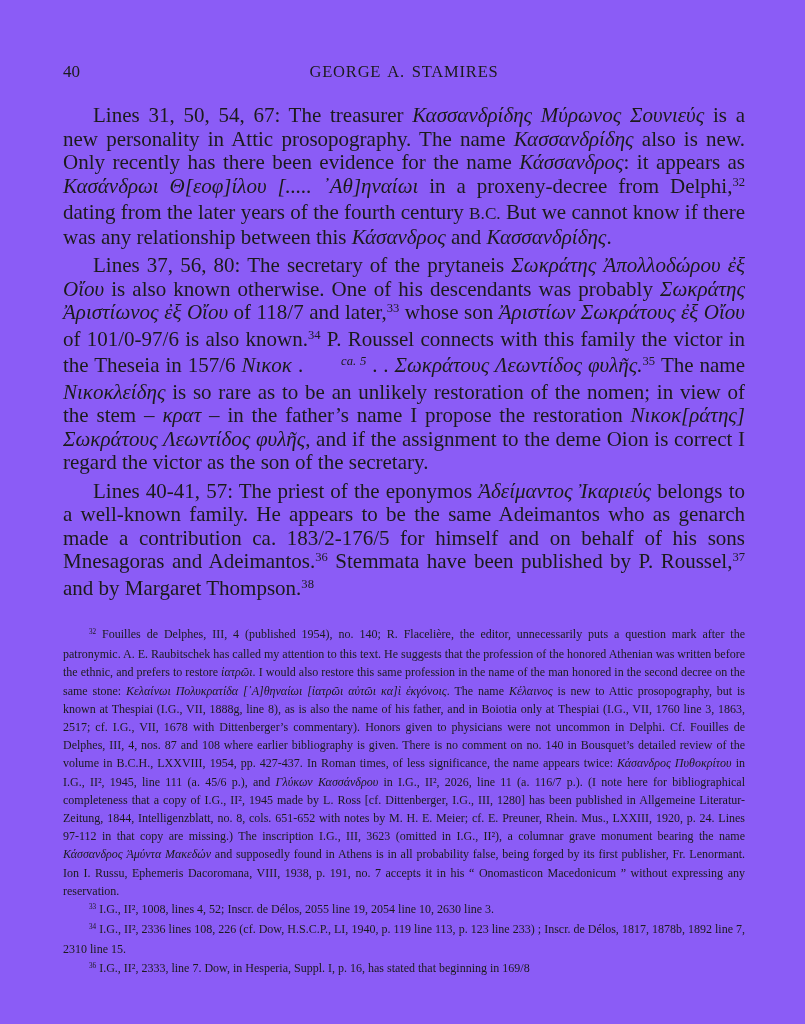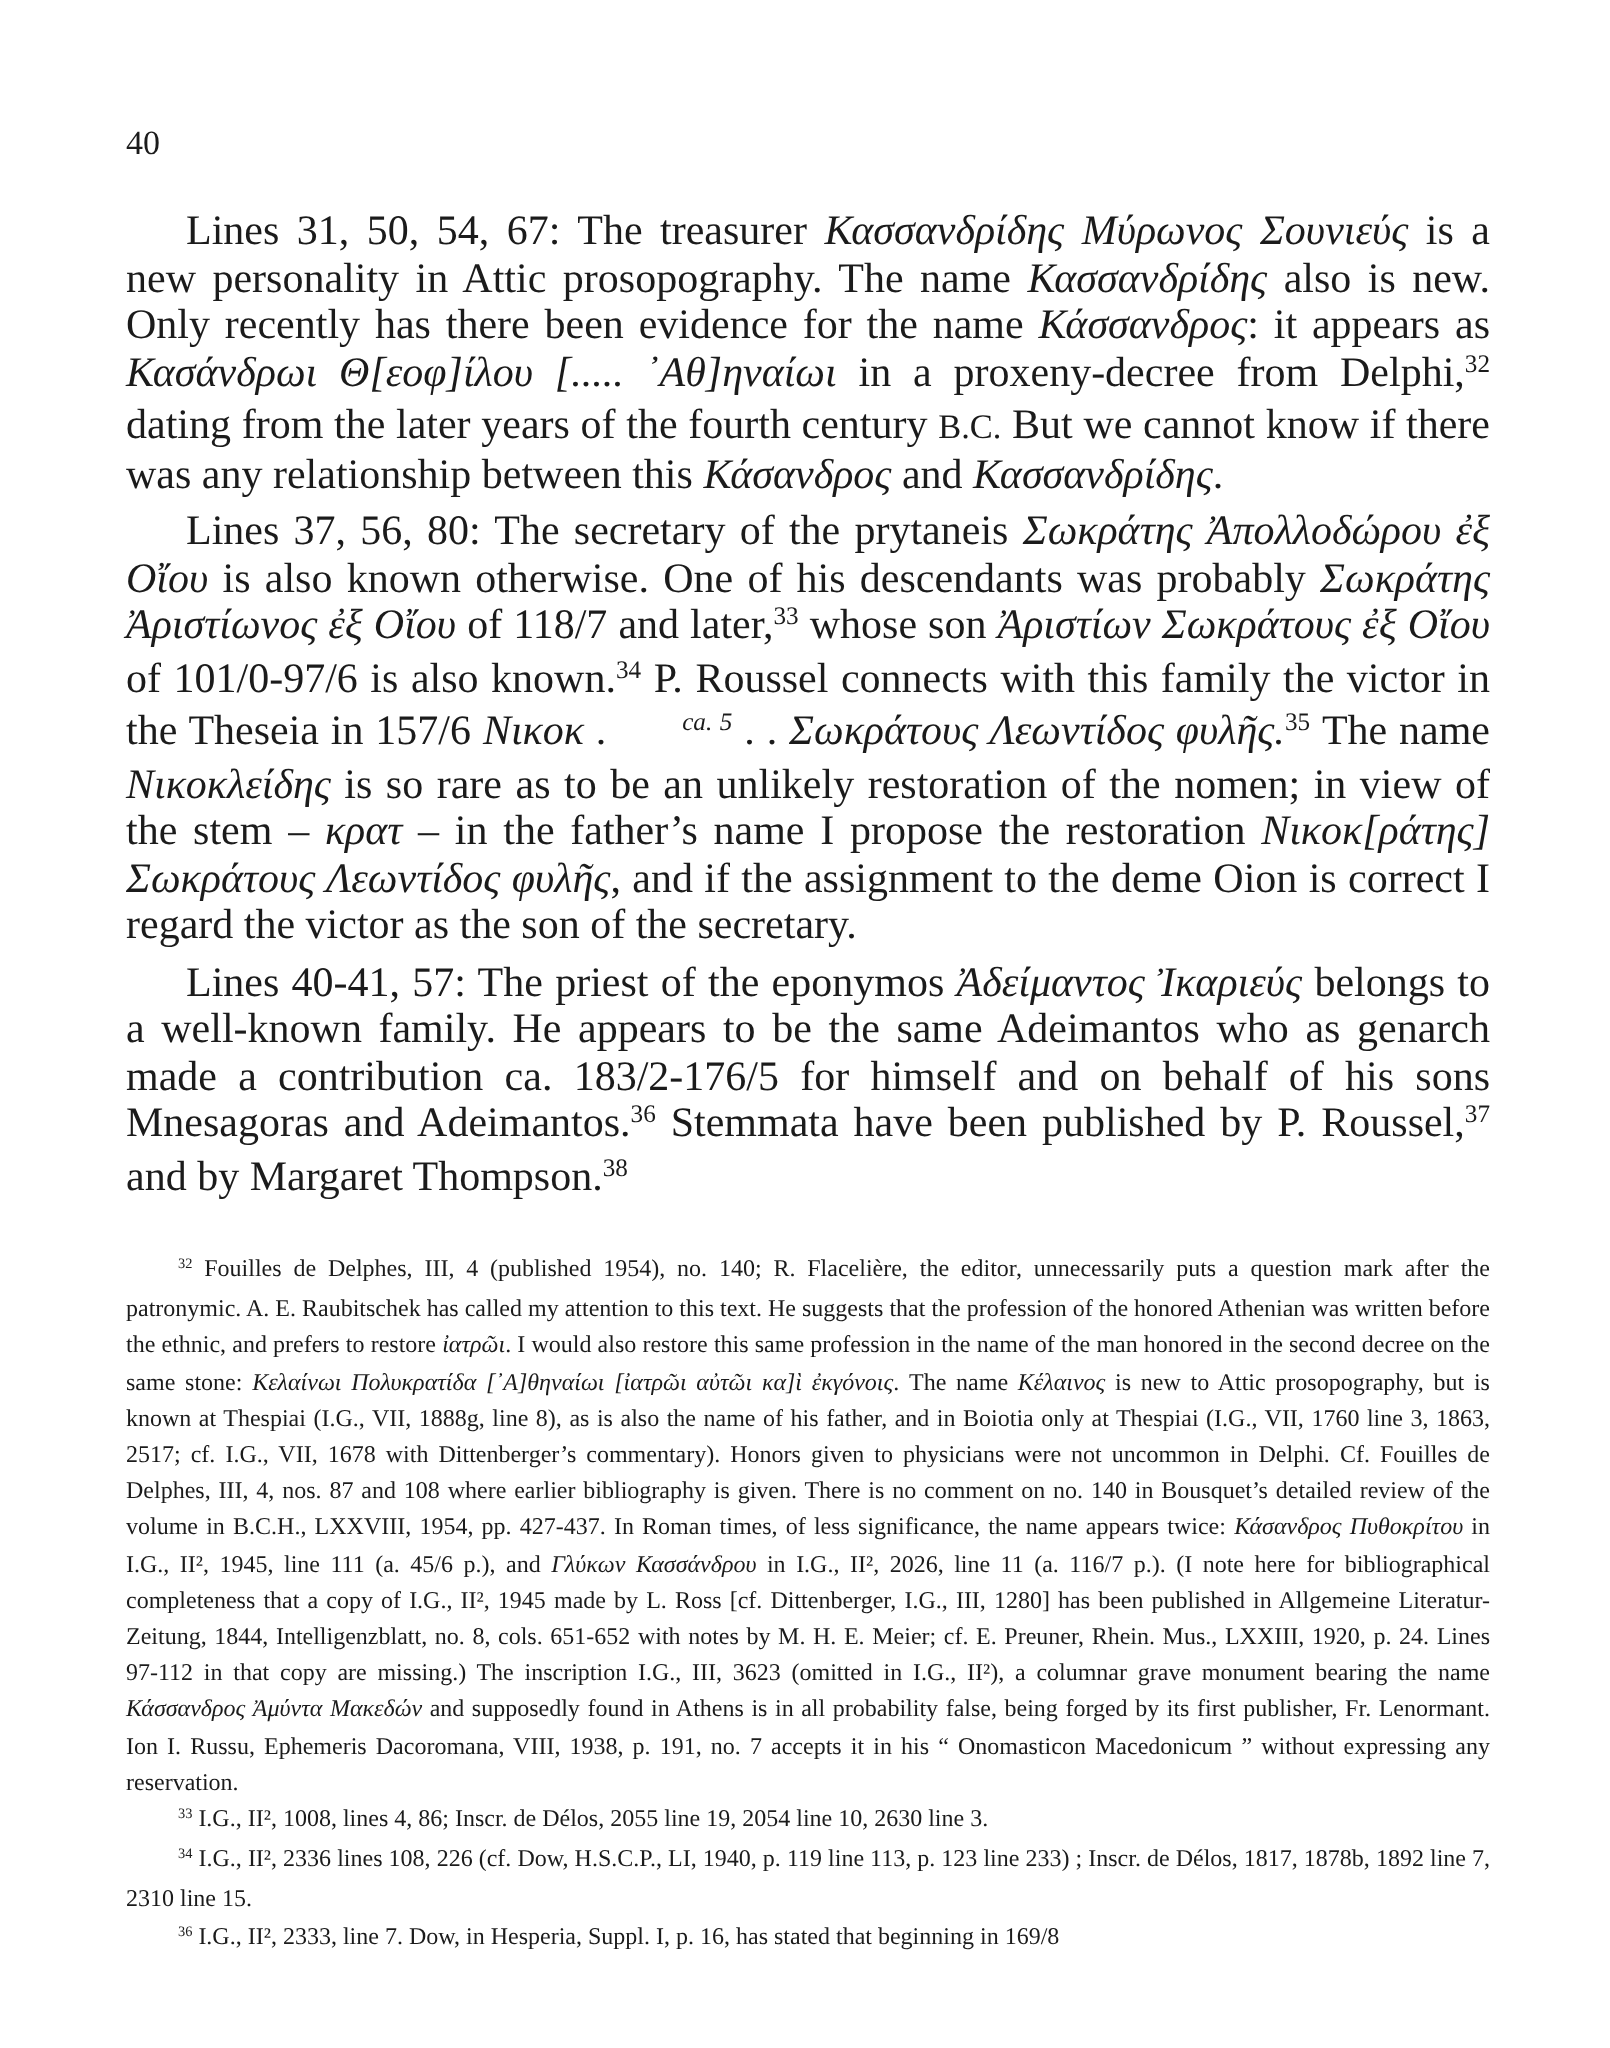--- a/index.html
+++ b/index.html
@@ -5,21 +5,21 @@
   html, body {
     margin: 0;
     padding: 0;
     background: #e9e9e7;
   }
   .page {
     position: relative;
     width: 805px;
     height: 1024px;
     margin: 0 auto;
-    background: #ffffff;
+    background: #8b5cf6;
     color: #1b1b1b;
     font-family: "Liberation Serif", "DejaVu Serif", serif;
     box-sizing: border-box;
     padding: 62px 60px 0 63px;
     overflow: hidden;
   }
   .page-header {
     position: relative;
     height: 20px;
     margin-bottom: 22px;
@@ -70,27 +70,28 @@
     margin-left: 32px;
   }
   .sc { font-size: 0.82em; }
 </style>
 </head>
 <body>
 
 <div class="page">
   <div class="page-header">
     <span class="page-num">40</span>
+    <span class="running-head">GEORGE A. STAMIRES</span>
   </div>
 
   <div class="body-text" id="body-text">
       <p class="para"><span>Lines 31, 50, 54, 67:  The treasurer </span><span class="g">Κασσανδρίδης Μύρωνος Σουνιεύς</span><span> is a new personality in Attic prosopography.  The name </span><span class="g">Κασσανδρίδης</span><span> also is new.  Only recently has there been evidence for the name </span><span class="g">Κάσσανδρος</span><span>: it appears as </span><span class="g">Κασάνδρωι Θ[εοφ]ίλου [..... ᾿Αθ]ηναίωι</span><span> in a proxeny-decree from Delphi,</span><span class="sup">32</span><span> dating from the later years of the fourth century </span><span class="sc">B.C.</span><span>  But we cannot know if there was any relationship between this </span><span class="g">Κάσανδρος</span><span> and </span><span class="g">Κασσανδρίδης</span><span>.</span></p>
       <p class="para"><span>Lines 37, 56, 80:  The secretary of the prytaneis </span><span class="g">Σωκράτης Ἀπολλοδώρου ἐξ Οἴου</span><span> is also known otherwise.  One of his descendants was probably </span><span class="g">Σωκράτης Ἀριστίωνος ἐξ Οἴου</span><span> of 118/7 and later,</span><span class="sup">33</span><span> whose son </span><span class="g">Ἀριστίων Σωκράτους ἐξ Οἴου</span><span> of 101/0-97/6 is also known.</span><span class="sup">34</span><span>  P. Roussel connects with this family the victor in the Theseia in 157/6 </span><span class="g">Νικοκ</span><span> . </span><span class="supi">ca. 5</span><span> . . </span><span class="g">Σωκράτους Λεωντίδος φυλῆς.</span><span class="sup">35</span><span>  The name </span><span class="g">Νικοκλείδης</span><span> is so rare as to be an unlikely restoration of the nomen; in view of the stem – </span><span class="g">κρατ</span><span> – in the father’s name I propose the restoration </span><span class="g">Νικοκ[ράτης] Σωκράτους Λεωντίδος φυλῆς</span><span>, and if the assignment to the deme Oion is correct I regard the victor as the son of the secretary.</span></p>
       <p class="para"><span>Lines 40-41, 57:  The priest of the eponymos </span><span class="g">Ἀδείμαντος Ἰκαριεύς</span><span> belongs to a well-known family.  He appears to be the same Adeimantos who as genarch made a contribution </span><span class="i">ca.</span><span> 183/2-176/5 for himself and on behalf of his sons Mnesagoras and Adeimantos.</span><span class="sup">36</span><span>  Stemmata have been published by P. Roussel,</span><span class="sup">37</span><span> and by Margaret Thompson.</span><span class="sup">38</span></p>
     </div>
 
   <div class="footnotes" id="footnotes">
       <p class="fnote"><span class="sup">32</span><span> </span><span class="i">Fouilles de Delphes</span><span>, III, 4 (published 1954), no. 140; R. Flacelière, the editor, unnecessarily puts a question mark after the patronymic.  A. E. Raubitschek has called my attention to this text.  He suggests that the profession of the honored Athenian was written before the ethnic, and prefers to restore </span><span class="g">ἰατρῶι</span><span>.  I would also restore this same profession in the name of the man honored in the second decree on the same stone: </span><span class="g">Κελαίνωι Πολυκρατίδα [᾿Α]θηναίωι [ἰατρῶι αὐτῶι κα]ὶ ἐκγόνοις</span><span>.  The name </span><span class="g">Κέλαινος</span><span> is new to Attic prosopography, but is known at Thespiai (</span><span class="i">I.G.</span><span>, VII, 1888g, line 8), as is also the name of his father, and in Boiotia only at Thespiai (</span><span class="i">I.G.</span><span>, VII, 1760 line 3, 1863, 2517; cf. </span><span class="i">I.G.</span><span>, VII, 1678 with Dittenberger’s commentary).  Honors given to physicians were not uncommon in Delphi.  Cf. </span><span class="i">Fouilles de Delphes</span><span>, III, 4, nos. 87 and 108 where earlier bibliography is given.  There is no comment on no. 140 in Bousquet’s detailed review of the volume in </span><span class="i">B.C.H.</span><span>, LXXVIII, 1954, pp. 427-437.  In Roman times, of less significance, the name appears twice: </span><span class="g">Κάσανδρος Πυθοκρίτου</span><span> in </span><span class="i">I.G.</span><span>, II², 1945, line 111 (</span><span class="i">a.</span><span> 45/6 </span><span class="i">p.</span><span>), and </span><span class="g">Γλύκων Κασσάνδρου</span><span> in </span><span class="i">I.G.</span><span>, II², 2026, line 11 (</span><span class="i">a.</span><span> 116/7 </span><span class="i">p.</span><span>).  (I note here for bibliographical completeness that a copy of </span><span class="i">I.G.</span><span>, II², 1945 made by L. Ross [cf. Dittenberger, </span><span class="i">I.G.</span><span>, III, 1280] has been published in </span><span class="i">Allgemeine Literatur-Zeitung</span><span>, 1844, Intelligenzblatt, no. 8, cols. 651-652 with notes by M. H. E. Meier; cf. E. Preuner, </span><span class="i">Rhein. Mus.</span><span>, LXXIII, 1920, p. 24.  Lines 97-112 in that copy are missing.)  The inscription </span><span class="i">I.G.</span><span>, III, 3623 (omitted in </span><span class="i">I.G.</span><span>, II²), a columnar grave monument bearing the name </span><span class="g">Κάσσανδρος Ἀμύντα Μακεδών</span><span> and supposedly found in Athens is in all probability false, being forged by its first publisher, Fr. Lenormant.  Ion I. Russu, </span><span class="i">Ephemeris Dacoromana</span><span>, VIII, 1938, p. 191, no. 7 accepts it in his “ Onomasticon Macedonicum ” without expressing any reservation.</span></p>
-      <p class="fnote"><span class="sup">33</span><span> </span><span class="i">I.G.</span><span>, II², 1008, lines 4, 86; </span><span class="i">Inscr. de Délos</span><span>, 2055 line 19, 2054 line 10, 2630 line 3.</span></p>
+      <p class="fnote"><span class="sup">33</span><span> </span><span class="i">I.G.</span><span>, II², 1008, lines 4, 52; </span><span class="i">Inscr. de Délos</span><span>, 2055 line 19, 2054 line 10, 2630 line 3.</span></p>
       <p class="fnote"><span class="sup">34</span><span> </span><span class="i">I.G.</span><span>, II², 2336 lines 108, 226 (cf. Dow, </span><span class="i">H.S.C.P.</span><span>, LI, 1940, p. 119 line 113, p. 123 line 233) ; </span><span class="i">Inscr. de Délos</span><span>, 1817, 1878b, 1892 line 7, 2310 line 15.</span></p>
       <p class="fnote"><span class="sup">36</span><span> </span><span class="i">I.G.</span><span>, II², 2333, line 7.  Dow, in </span><span class="i">Hesperia</span><span>, Suppl. I, p. 16, has stated that beginning in 169/8</span></p>
     </div>
 </div>
 
 </body></html>

